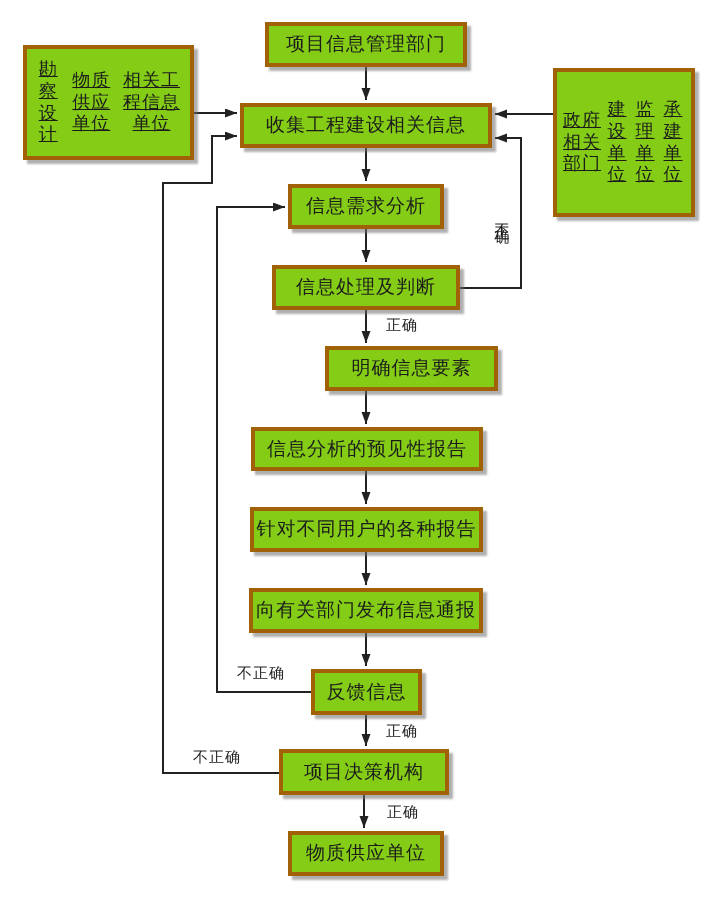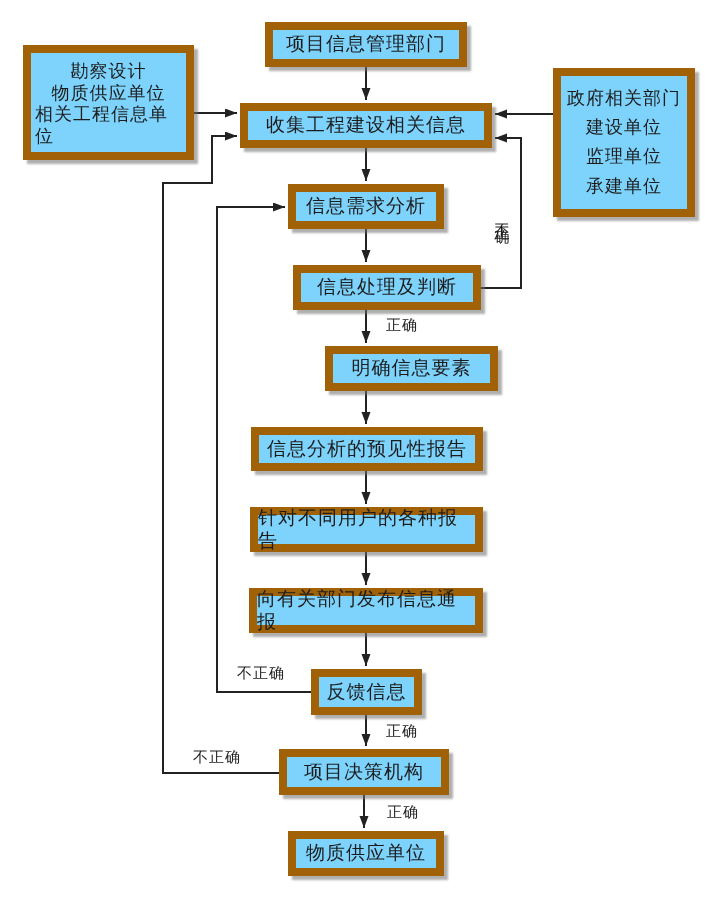--- a/index.html
+++ b/index.html
@@ -8,35 +8,37 @@
     width:720px;height:903px;
     background:#ffffff;
     font-family:"Liberation Serif","DejaVu Serif",serif;
     color:#1c1c1c;
     overflow:hidden;
   }
   #connectors{position:absolute;left:0;top:0;width:720px;height:903px;}
   .node{
     position:absolute;
     box-sizing:border-box;
-    background:#7dd3fc;
-    border:8px solid #a16207;
+    background:#84cc16;
+    border:4px solid #a16207;
     box-shadow:4px 4px 2px rgba(110,110,110,0.55);
     display:flex;
     align-items:center;
     justify-content:center;
+    text-align:center;
     font-size:19px;
     letter-spacing:1px;
     line-height:1.2;
   }
   .node.multi{
-    flex-direction:column;
+    flex-direction:row;
     justify-content:space-around;
     font-size:18px;
     padding:8px 4px;
+    text-decoration:underline;
   }
   .node.multi .line{display:block;}
   .edge-label{
     position:absolute;
     font-size:15px;
     letter-spacing:1px;
     white-space:nowrap;
   }
   .edge-label.vertical{
     writing-mode:vertical-rl;
@@ -87,21 +89,21 @@
     <span class="line">政府相关部门</span>
     <span class="line">建设单位</span>
     <span class="line">监理单位</span>
     <span class="line">承建单位</span>
   </div>
 
   <div class="node" style="left:240px;top:103px;width:252px;height:45px;">收集工程建设相关信息</div>
 
   <div class="node" style="left:288px;top:184px;width:156px;height:45px;">信息需求分析</div>
 
-  <div class="node" style="left:272px;top:265px;width:188px;height:45px;margin-left:21px;">信息处理及判断</div>
+  <div class="node" style="left:272px;top:265px;width:188px;height:45px;">信息处理及判断</div>
 
   <div class="node" style="left:280px;top:346px;width:173px;height:45px;margin-left:45px;">明确信息要素</div>
 
   <div class="node" style="left:251px;top:427px;width:232px;height:44px;">信息分析的预见性报告</div>
 
   <div class="node" style="left:250px;top:507px;width:233px;height:45px;">针对不同用户的各种报告</div>
 
   <div class="node" style="left:249px;top:588px;width:234px;height:45px;">向有关部门发布信息通报</div>
 
   <div class="node" style="left:311px;top:669px;width:111px;height:46px;">反馈信息</div>

